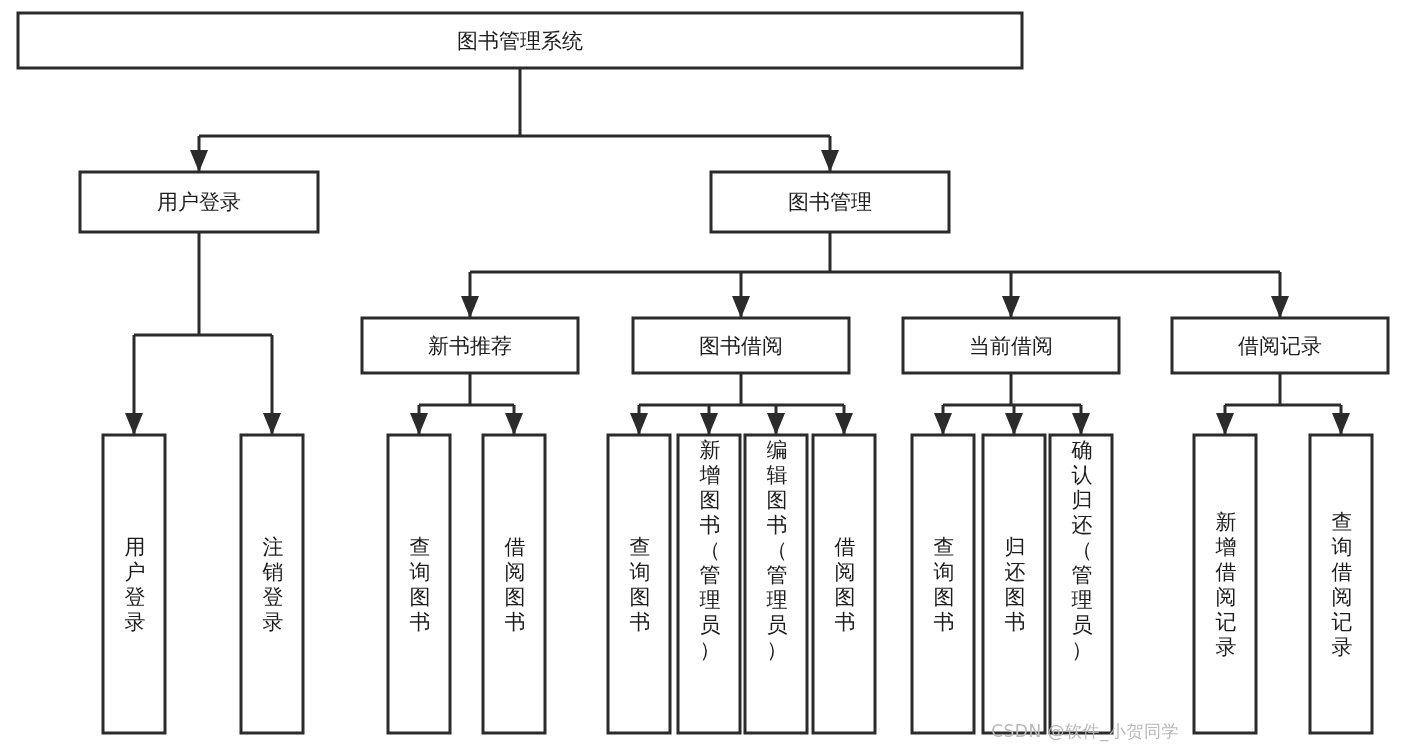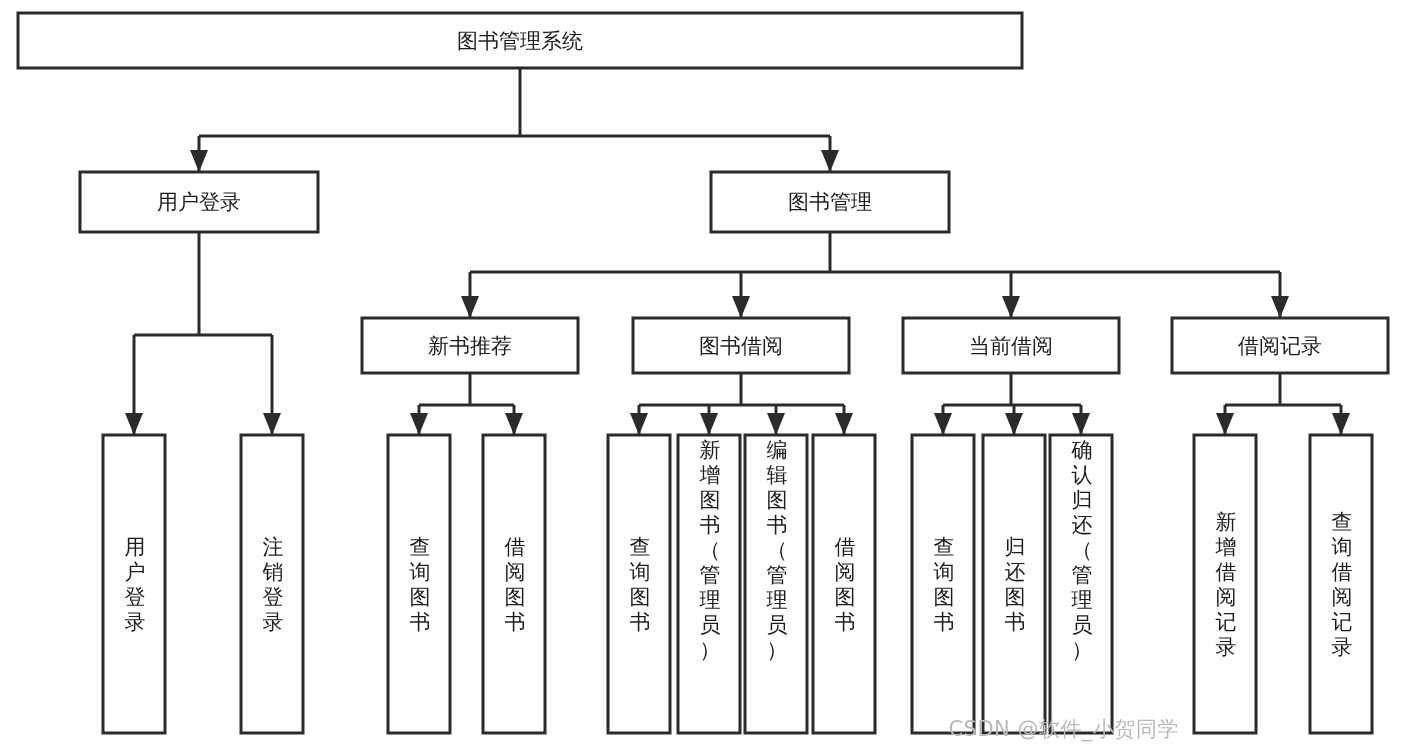--- a/index.html
+++ b/index.html
@@ -54,21 +54,21 @@
     font-family: "DejaVu Sans", "Liberation Sans", sans-serif;
     font-size: 21px;
     fill: #1c1c1c;
     text-anchor: middle;
   }
   .watermark-text {
     position: absolute;
     right: 8px;
     bottom: 4px;
     font-family: "DejaVu Sans", "Liberation Sans", sans-serif;
-    font-size: 21px;
+    font-size: 17px;
     color: #b9b9b9;
     white-space: nowrap;
     letter-spacing: 0.5px;
     pointer-events: none;
   }
 </style>
 </head>
 <body>
 
 <div id="diagram-root">

